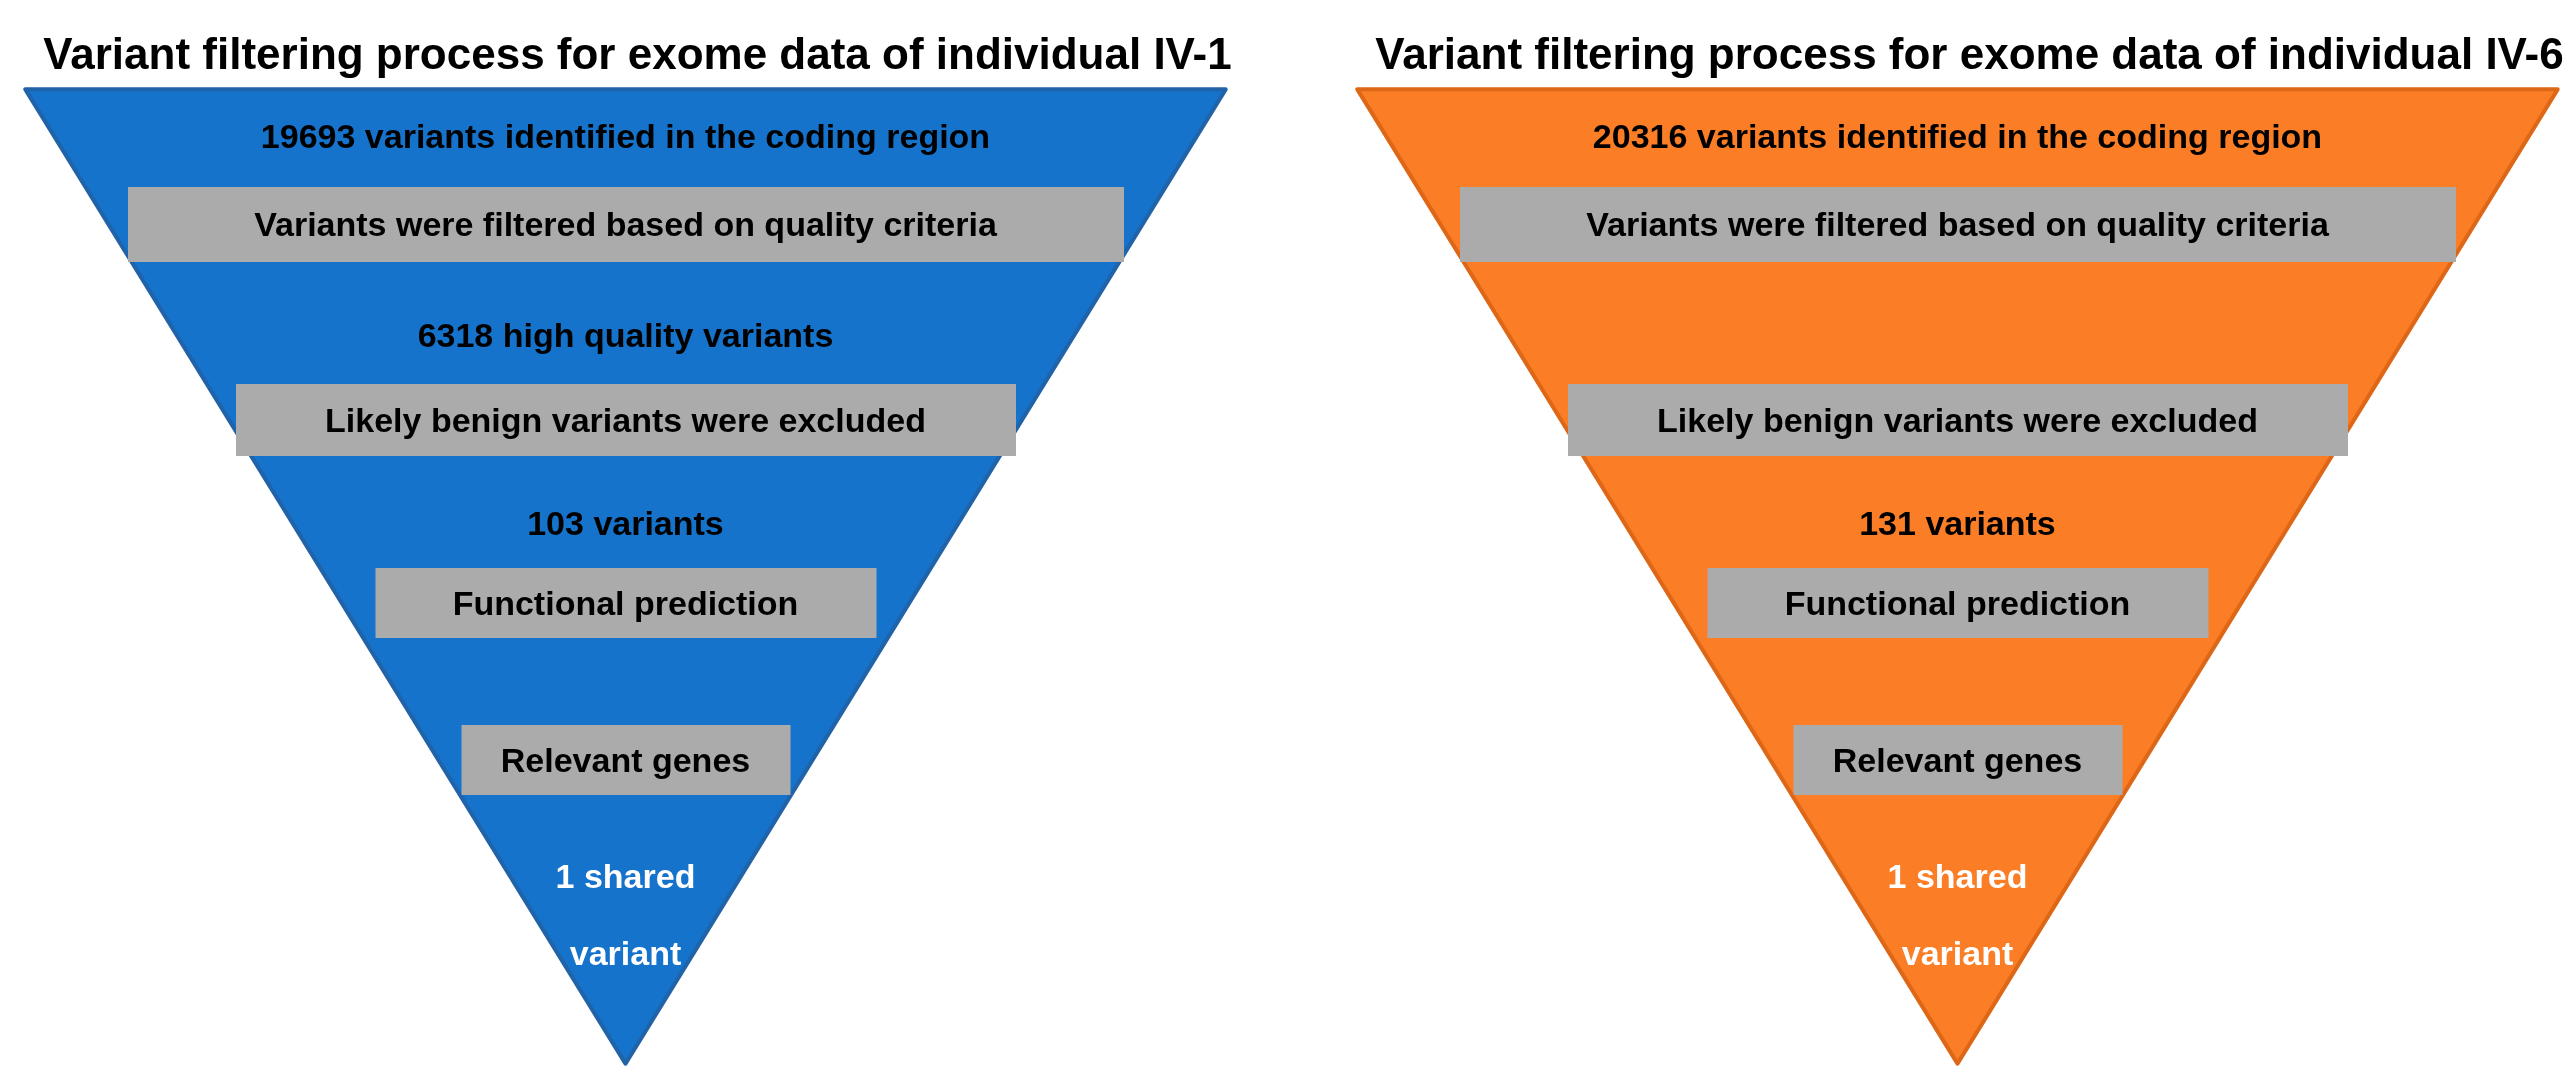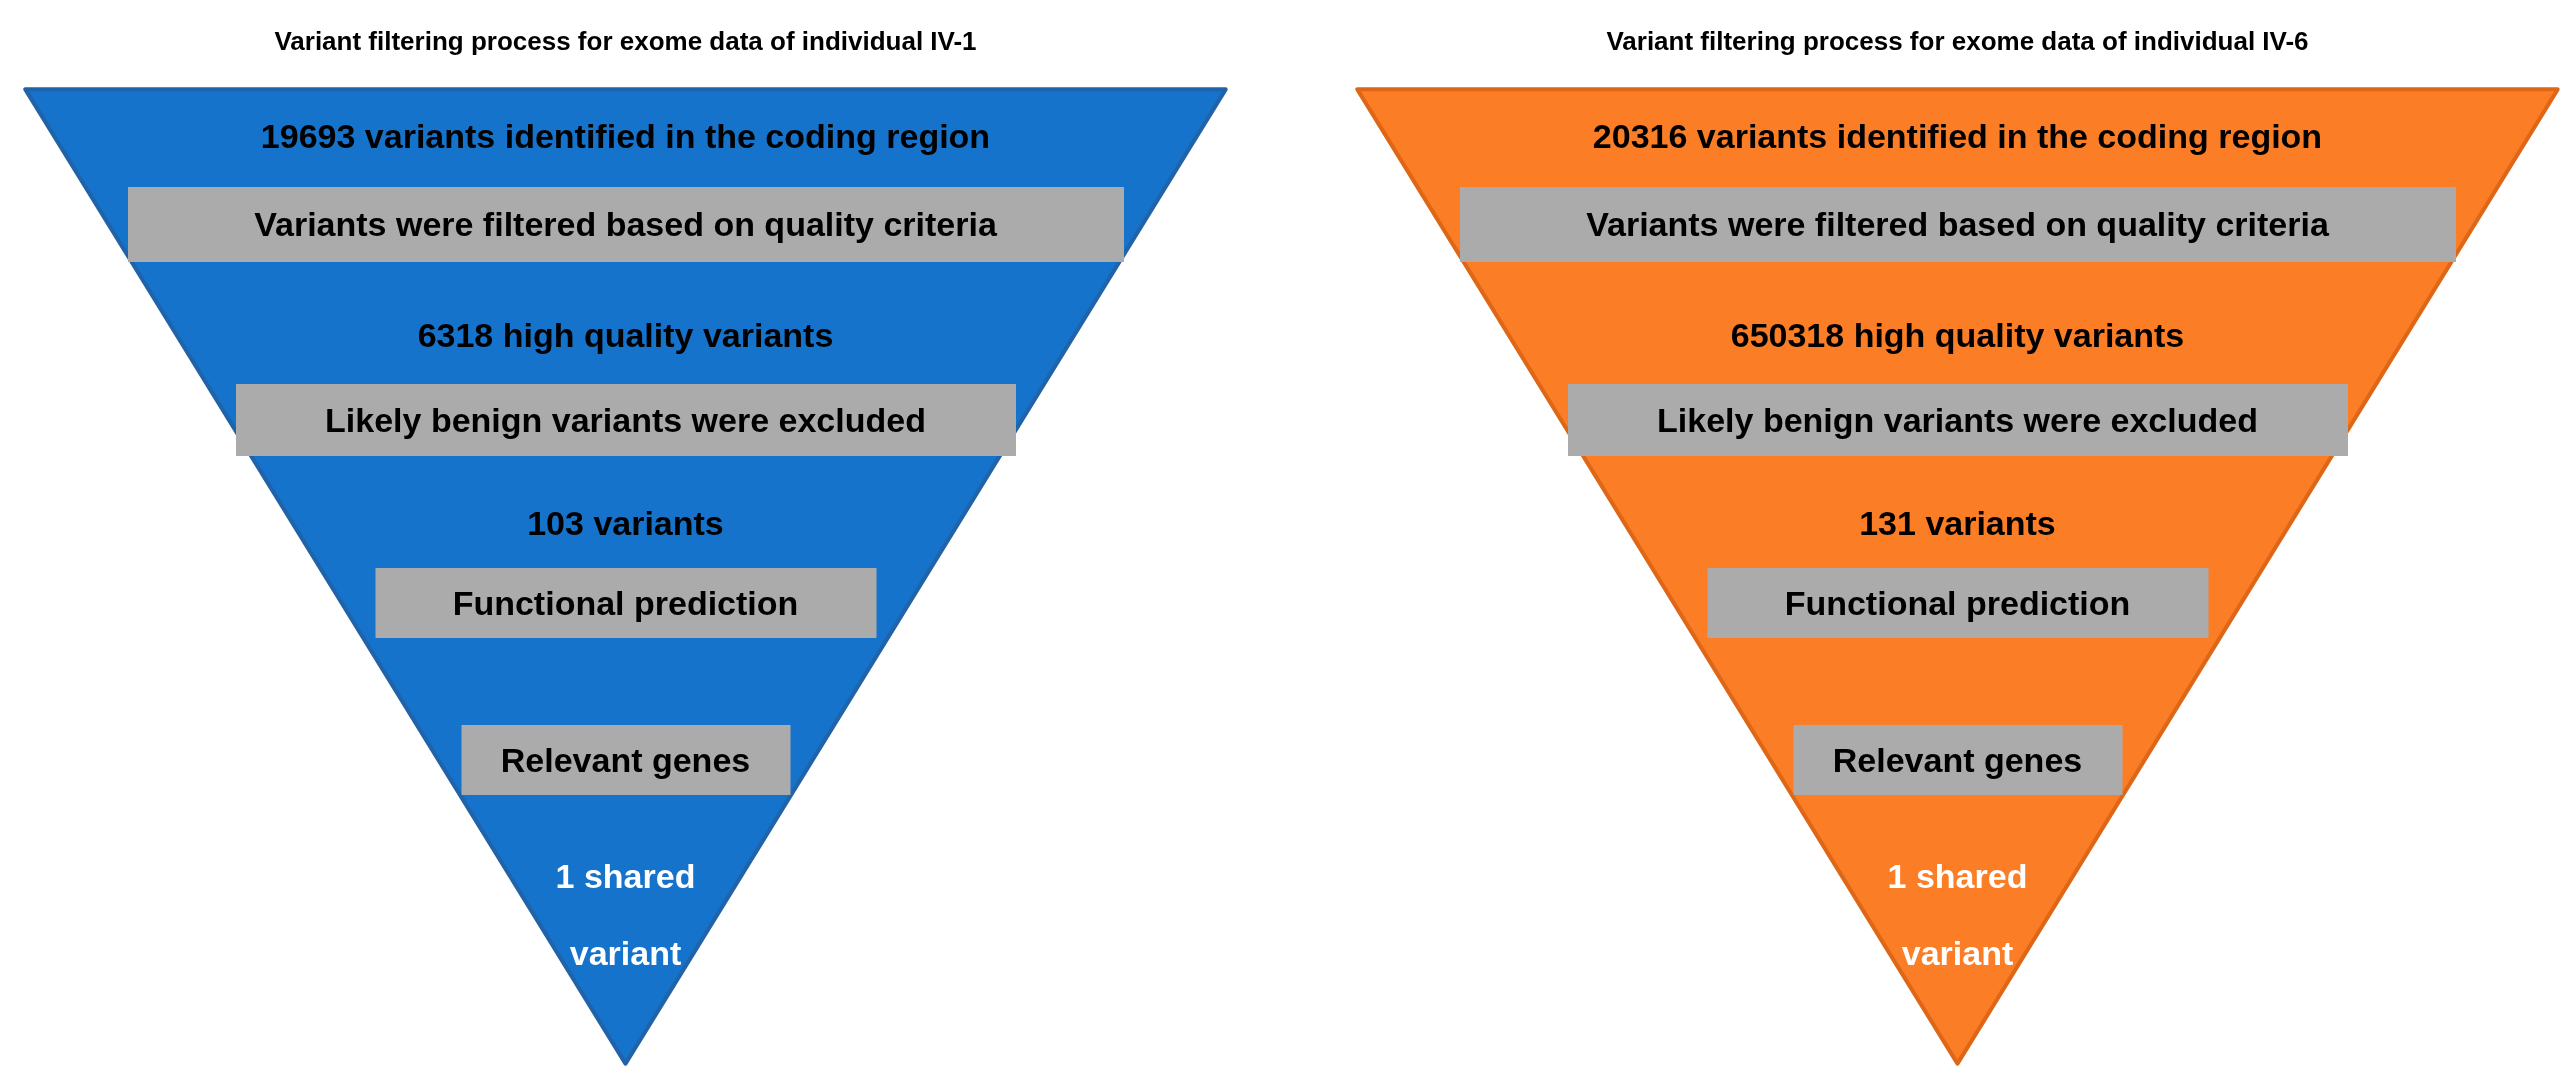--- a/index.html
+++ b/index.html
@@ -22,22 +22,22 @@
     width: 1205px;
     height: 1089px;
   }
   .panel.left  { left: 23px; }
   .panel.right { left: 1355px; }
   .title {
     position: absolute;
     top: 20px;
     left: 0;
     width: 100%;
-    margin: 0;
-    font-size: 26px;
+    margin: 12px;
+    font-size: 44px;
     line-height: 43px;
     text-align: center;
     font-weight: bold;
     white-space: nowrap;
   }
   .tri {
     position: absolute;
     top: 87px;
     left: 0;
     width: 1205px;
@@ -111,20 +111,19 @@
   <div class="result">1 shared variant</div>
 </section>
 
 <section class="panel right">
   <h1 class="title">Variant filtering process for exome data of individual IV-6</h1>
   <svg class="tri" viewBox="0 0 2070 1682" preserveAspectRatio="none">
     <polygon points="4,4 2066,4 1035,1678" stroke-width="7" stroke-linejoin="round" fill="#FB7D26" stroke="#DE6717"></polygon>
   </svg>
   <div class="row count-1">20316 variants identified in the coding region</div>
   <div class="filter-band filter-1">Variants were filtered based on quality criteria</div>
-  <div class="row count-2">650318 high quality variants</div>
   <div class="filter-band filter-2">Likely benign variants were excluded</div>
   <div class="row count-3">131 variants</div>
   <div class="filter-band filter-3">Functional prediction</div>
   <div class="filter-band filter-4">Relevant genes</div>
   <div class="result">1 shared variant</div>
 </section>
 
 
 </body></html>

